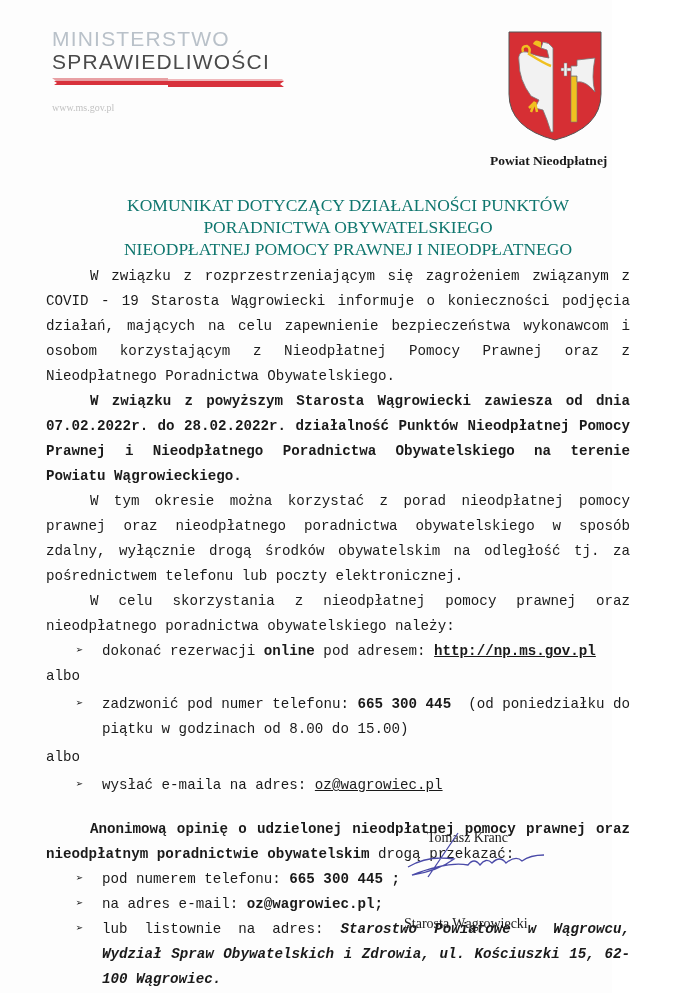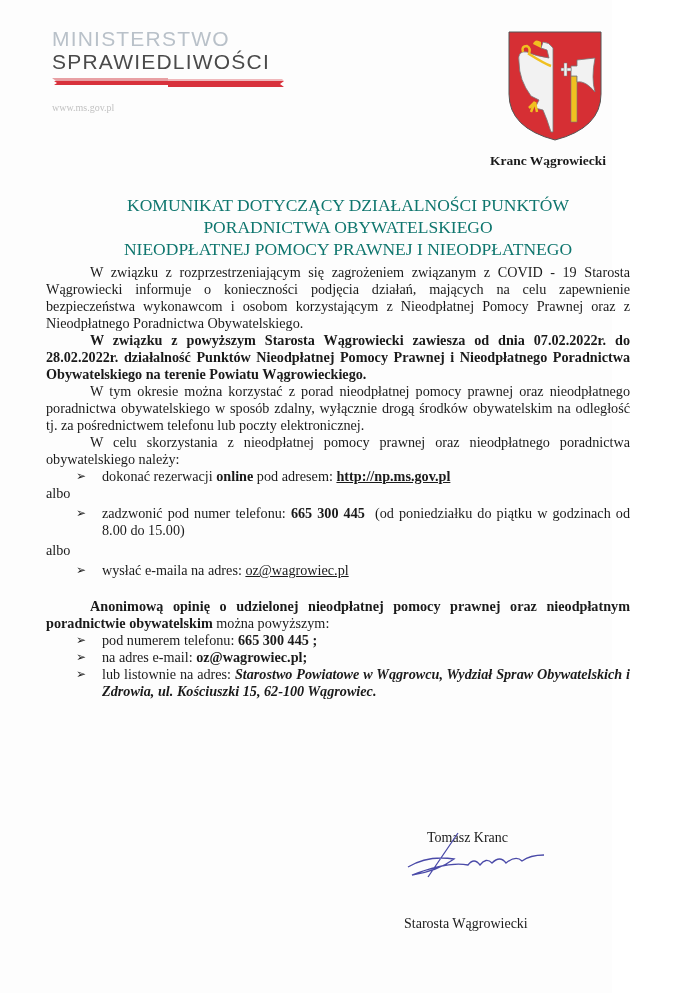--- a/index.html
+++ b/index.html
@@ -15,21 +15,21 @@
   .ms-url { font-family: "Liberation Serif", serif; font-size: 10px; color: #c2c2c2; margin-top: 9px; }
 
   
   .coa { position: absolute; left: 505px; top: 28px; width: 100px; height: 115px; }
   .powiat { position: absolute; left: 490px; top: 153px; font-weight: bold; font-size: 13.5px; }
 
   
   .title { position: absolute; left: 40px; top: 194px; width: 616px; text-align: center;
            font-weight: normal; font-size: 17.5px; line-height: 22px; color: #0f766e; }
 
-  .body { position: absolute; left: 46px; top: 264px; width: 584px; font-size: 14.2px; line-height: 17px; }
+  .body { position: absolute; left: 46px; top: 264px; width: 584px; font-size: 14.2px; line-height: 25px; font-family: Liberation Mono, monospace; }
   .p { text-align: justify; margin: 0; }
   .indent { text-indent: 44px; }
   .bold { font-weight: bold; }
   .ul { text-decoration: underline; }
   .it { font-style: italic; }
   .bullet { position: relative; padding-left: 56px; text-align: justify; }
   .bullet .arrow { position: absolute; left: 30px; top: 0; font-size: 12px; }
   .albo { margin: 0; }
   .gap { height: 19px; }
 
@@ -61,21 +61,21 @@
     <path d="M48,20 Q44,14 38,14 L36,20 L42,22 L44,30 Q30,28 22,24 Q12,22 14,34 Q14,52 26,68 L34,72 L30,80 L38,82 L42,92 L46,104 L48,104 L48,20 Z" fill="#f2f2f2" stroke="#777" stroke-width="0.8"></path>
     <path d="M36,14 Q30,10 28,16 L36,20 Z" fill="#f0c020"></path>
     <path d="M18,24 Q16,18 22,18 Q26,20 24,26 Q40,36 46,38" fill="none" stroke="#f0c020" stroke-width="2.5"></path>
     <path d="M30,74 L24,80 M30,74 L26,84 M30,74 L32,84" stroke="#f0c020" stroke-width="2.5"></path>
 
     <rect x="66" y="48" width="6" height="46" fill="#f0c020" stroke="#777" stroke-width="0.6"></rect>
     <path d="M66,38 L72,38 L72,32 L90,30 Q86,50 90,64 Q80,52 72,54 L72,48 L66,48 Z" fill="#f2f2f2" stroke="#777" stroke-width="0.8"></path>
     <rect x="56" y="40" width="10" height="3" fill="#f2f2f2" stroke="#777" stroke-width="0.5"></rect>
     <rect x="59" y="35" width="3" height="13" fill="#f2f2f2" stroke="#777" stroke-width="0.5"></rect>
   </svg>
-  <div class="powiat">Kranc Wągrowiecki</div>
+  <div class="powiat">Powiat Nieodpłatnej</div>
 
   <div class="title">
     <div>KOMUNIKAT DOTYCZĄCY DZIAŁALNOŚCI PUNKTÓW</div>
     <div>PORADNICTWA OBYWATELSKIEGO</div>
     <div>NIEODPŁATNEJ POMOCY PRAWNEJ I NIEODPŁATNEGO</div>
   </div>
 
   <div class="body">
     <p class="p indent">W związku z rozprzestrzeniającym się zagrożeniem związanym z COVID - 19 Starosta Wągrowiecki informuje o konieczności podjęcia działań, mających na celu zapewnienie bezpieczeństwa wykonawcom i osobom korzystającym z Nieodpłatnej Pomocy Prawnej oraz z Nieodpłatnego Poradnictwa Obywatelskiego.</p>
     <p class="p indent bold">W związku z powyższym Starosta Wągrowiecki zawiesza od dnia 07.02.2022r. do 28.02.2022r. działalność Punktów Nieodpłatnej Pomocy Prawnej i Nieodpłatnego Poradnictwa Obywatelskiego na terenie Powiatu Wągrowieckiego.</p>
@@ -92,21 +92,21 @@
       <span>zadzwonić pod numer telefonu: </span><span class="bold">665 300 445</span><span style="white-space:pre-wrap">  (od poniedziałku do piątku w godzinach od 8.00 do 15.00)</span>
     </div>
     <p class="albo" style="margin-top:3px">albo</p>
     <div class="bullet" style="margin-top:3px">
       <span class="arrow">➢</span>
       <span>wysłać e-maila na adres: </span><a class="ul" style="color:inherit">oz@wagrowiec.pl</a>
     </div>
 
     <div class="gap"></div>
 
-    <p class="p indent"><span class="bold">Anonimową opinię o udzielonej nieodpłatnej pomocy prawnej oraz nieodpłatnym poradnictwie obywatelskim</span><span> można powyższym:</span></p>
+    <p class="p indent"><span class="bold">Anonimową opinię o udzielonej nieodpłatnej pomocy prawnej oraz nieodpłatnym poradnictwie obywatelskim</span><span> drogą przekazać:</span></p>
 
     <div class="bullet">
       <span class="arrow">➢</span>
       <span>pod numerem telefonu: </span><span class="bold">665 300 445 ;</span>
     </div>
     <div class="bullet">
       <span class="arrow">➢</span>
       <span>na adres e-mail: </span><span class="bold">oz@wagrowiec.pl;</span>
     </div>
     <div class="bullet">

